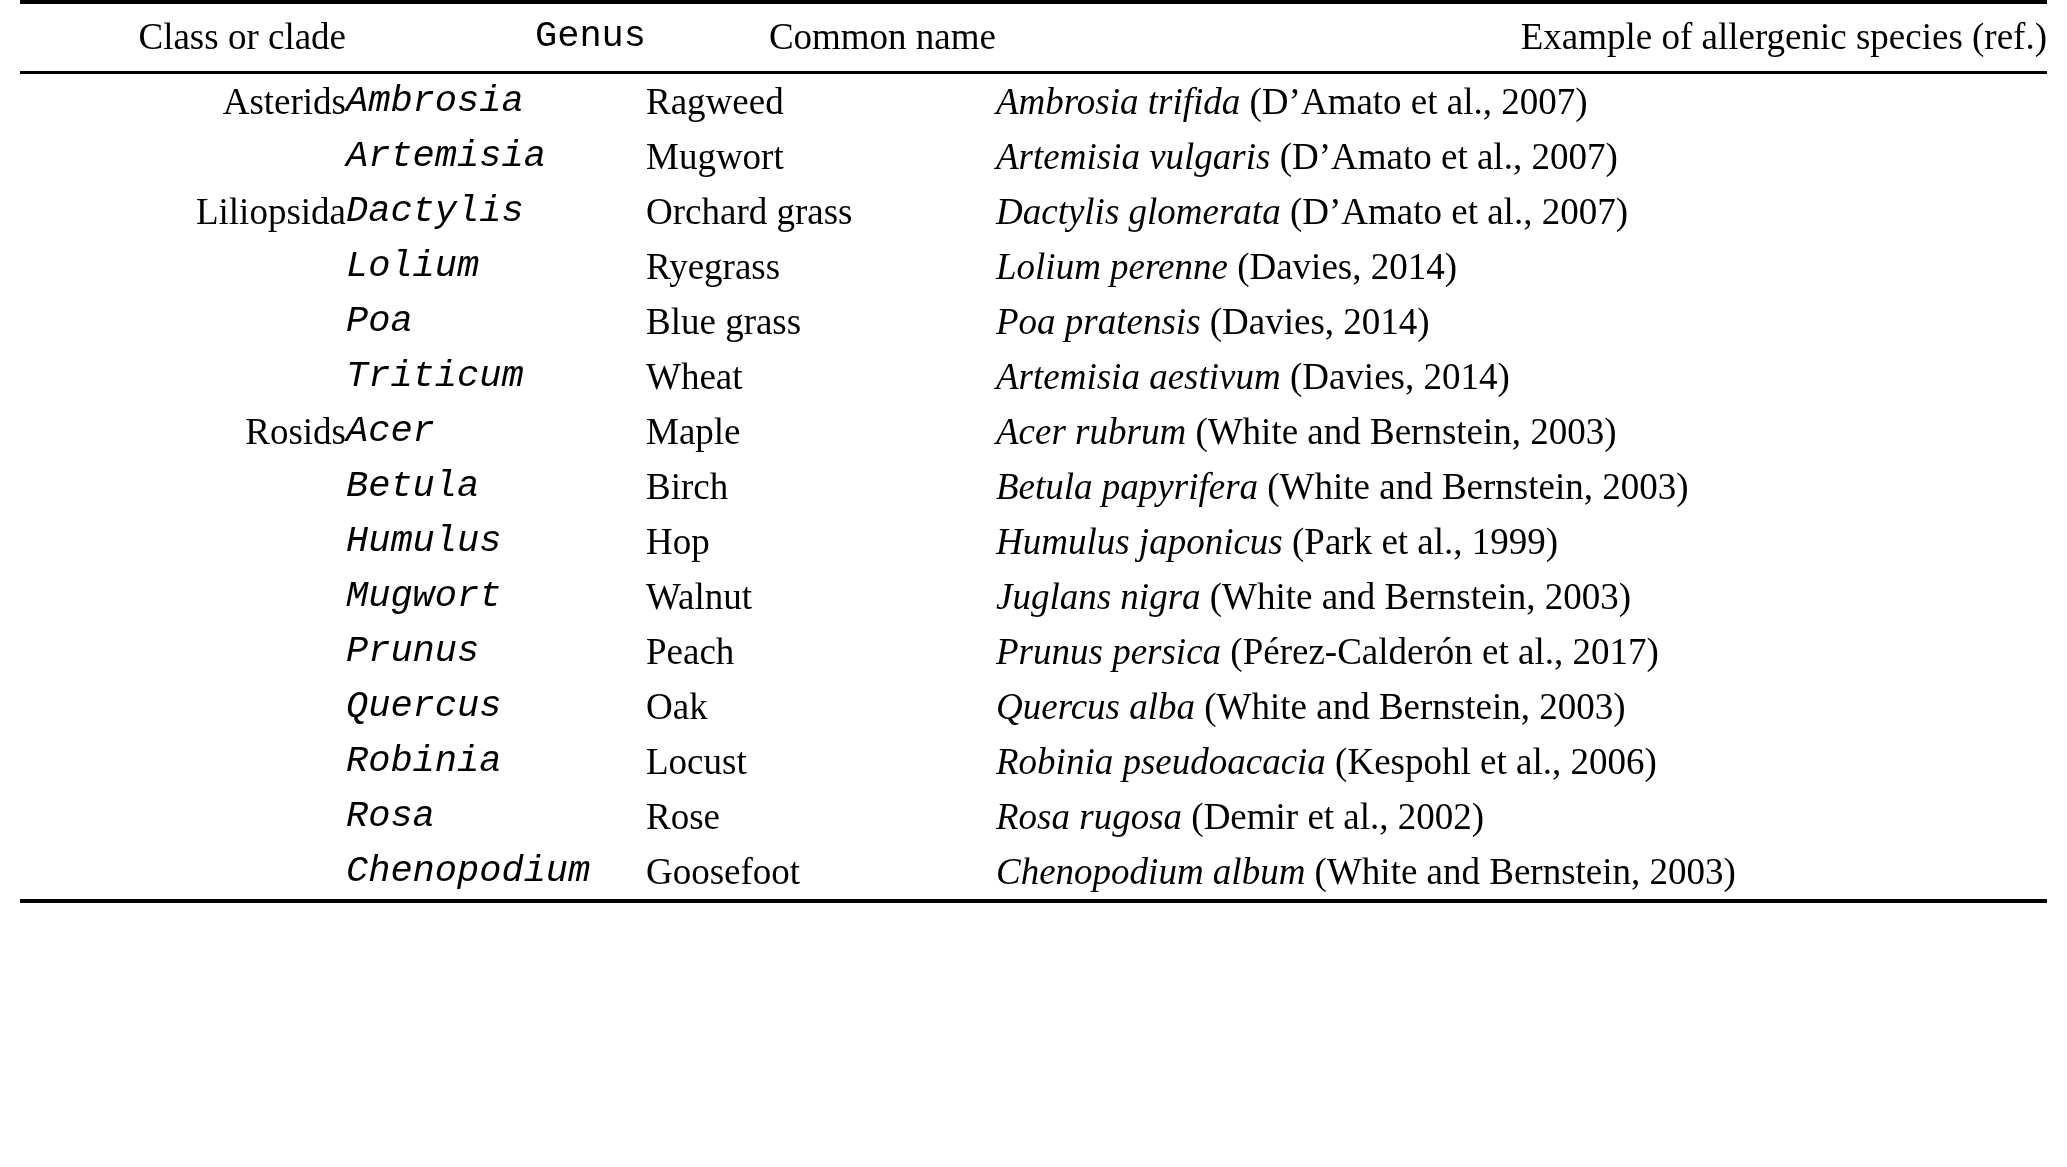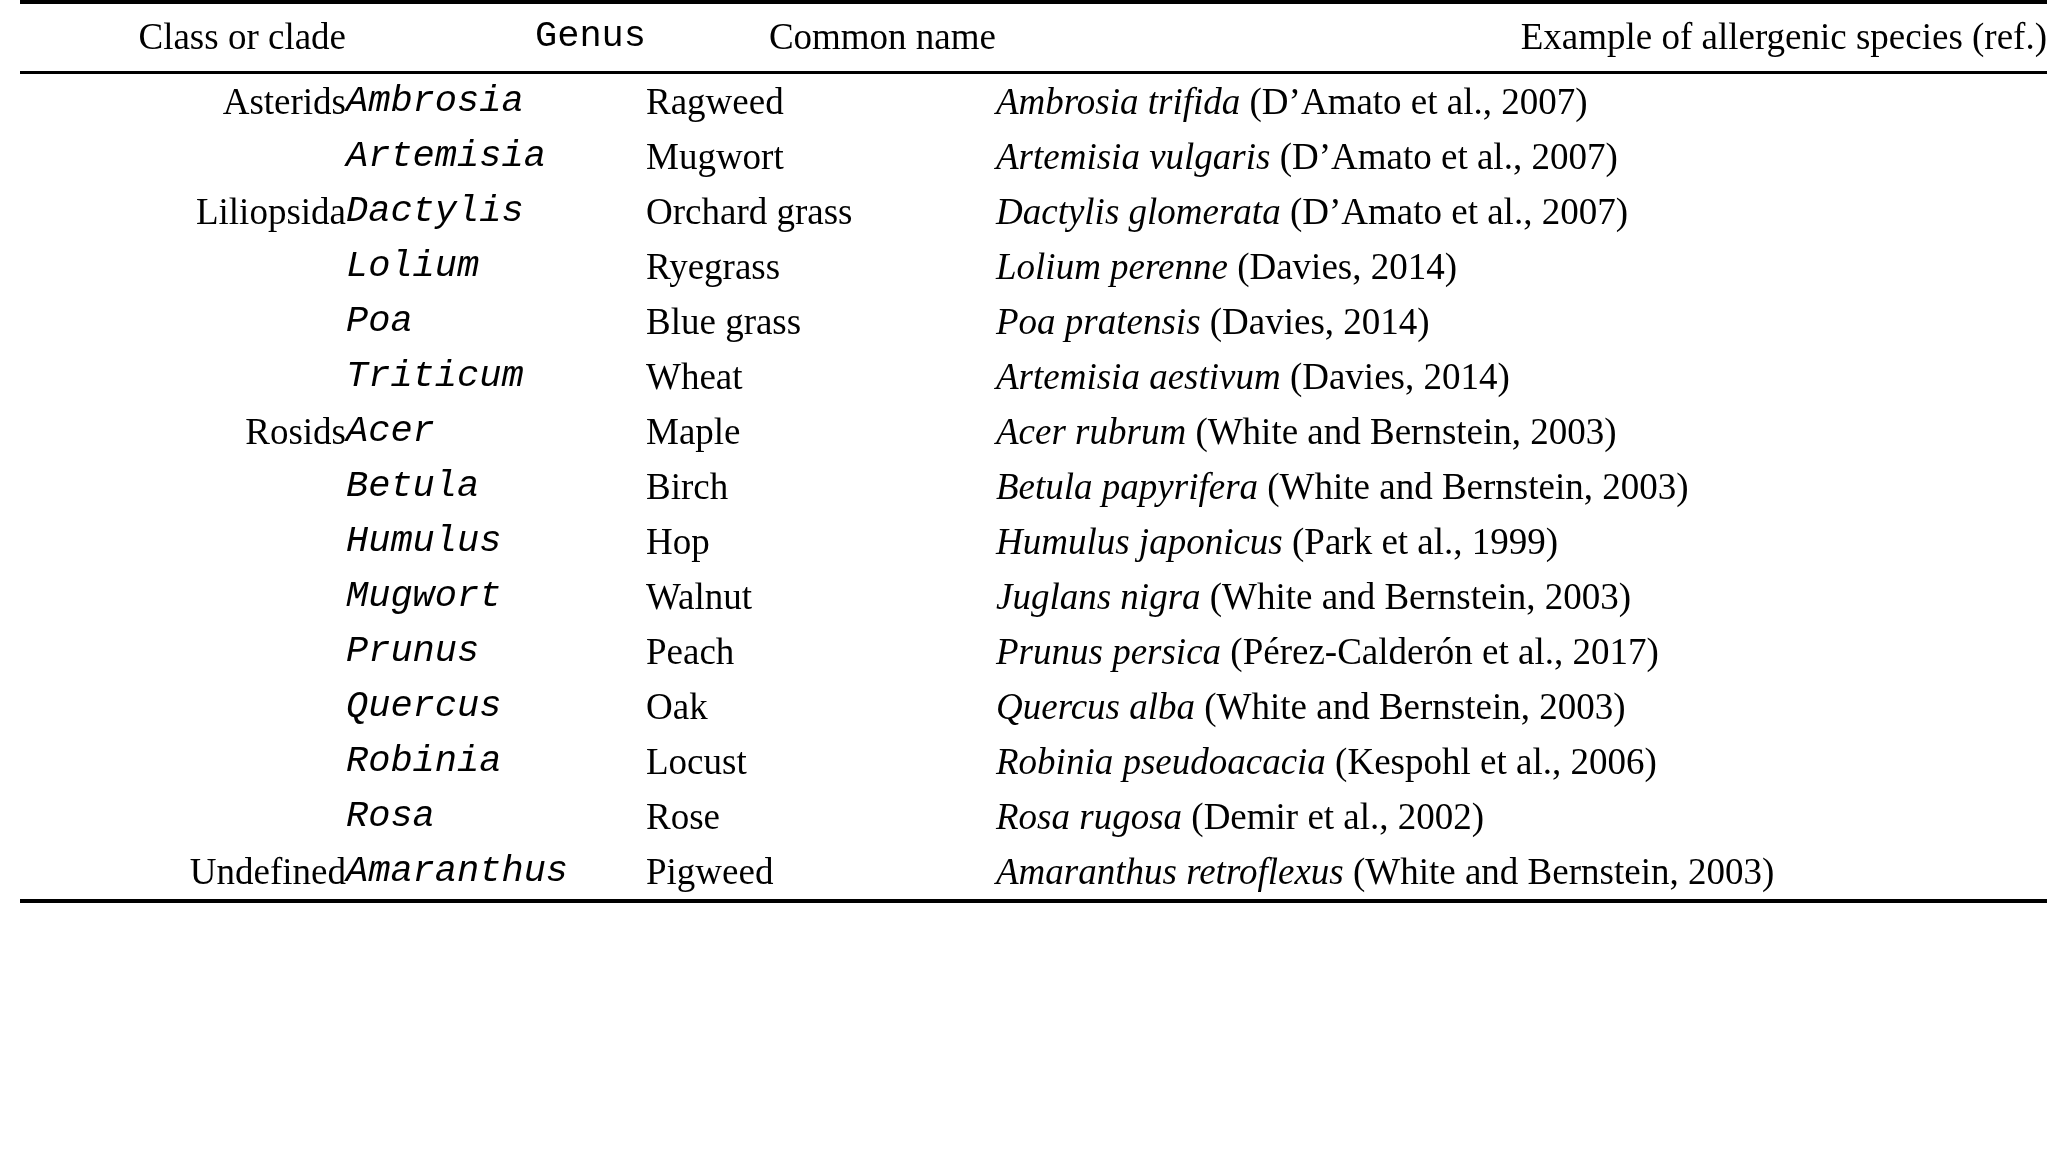--- a/index.html
+++ b/index.html
@@ -150,20 +150,20 @@
           <td class="col-common">Locust</td>
           <td class="col-example"><span class="ital">Robinia pseudoacacia</span> <span class="ref">(Kespohl et al., 2006)</span></td>
         </tr>
         <tr>
           <td class="col-class"></td>
           <td class="col-genus"><span class="ital">Rosa</span></td>
           <td class="col-common">Rose</td>
           <td class="col-example"><span class="ital">Rosa rugosa</span> <span class="ref">(Demir et al., 2002)</span></td>
         </tr>
         <tr>
-          <td class="col-class">Undefined</td>
-          <td class="col-genus"><span class="ital">Amaranthus</span></td>
-          <td class="col-common">Pigweed</td>
-          <td class="col-example"><span class="ital">Amaranthus retroflexus</span> <span class="ref">(White and Bernstein, 2003)</span></td>
+          <td class="col-class"></td>
+          <td class="col-genus"><span class="ital">Chenopodium</span></td>
+          <td class="col-common">Goosefoot</td>
+          <td class="col-example"><span class="ital">Chenopodium album</span> <span class="ref">(White and Bernstein, 2003)</span></td>
         </tr>
       </tbody>
   </table>
 </div>
 
 </body></html>

